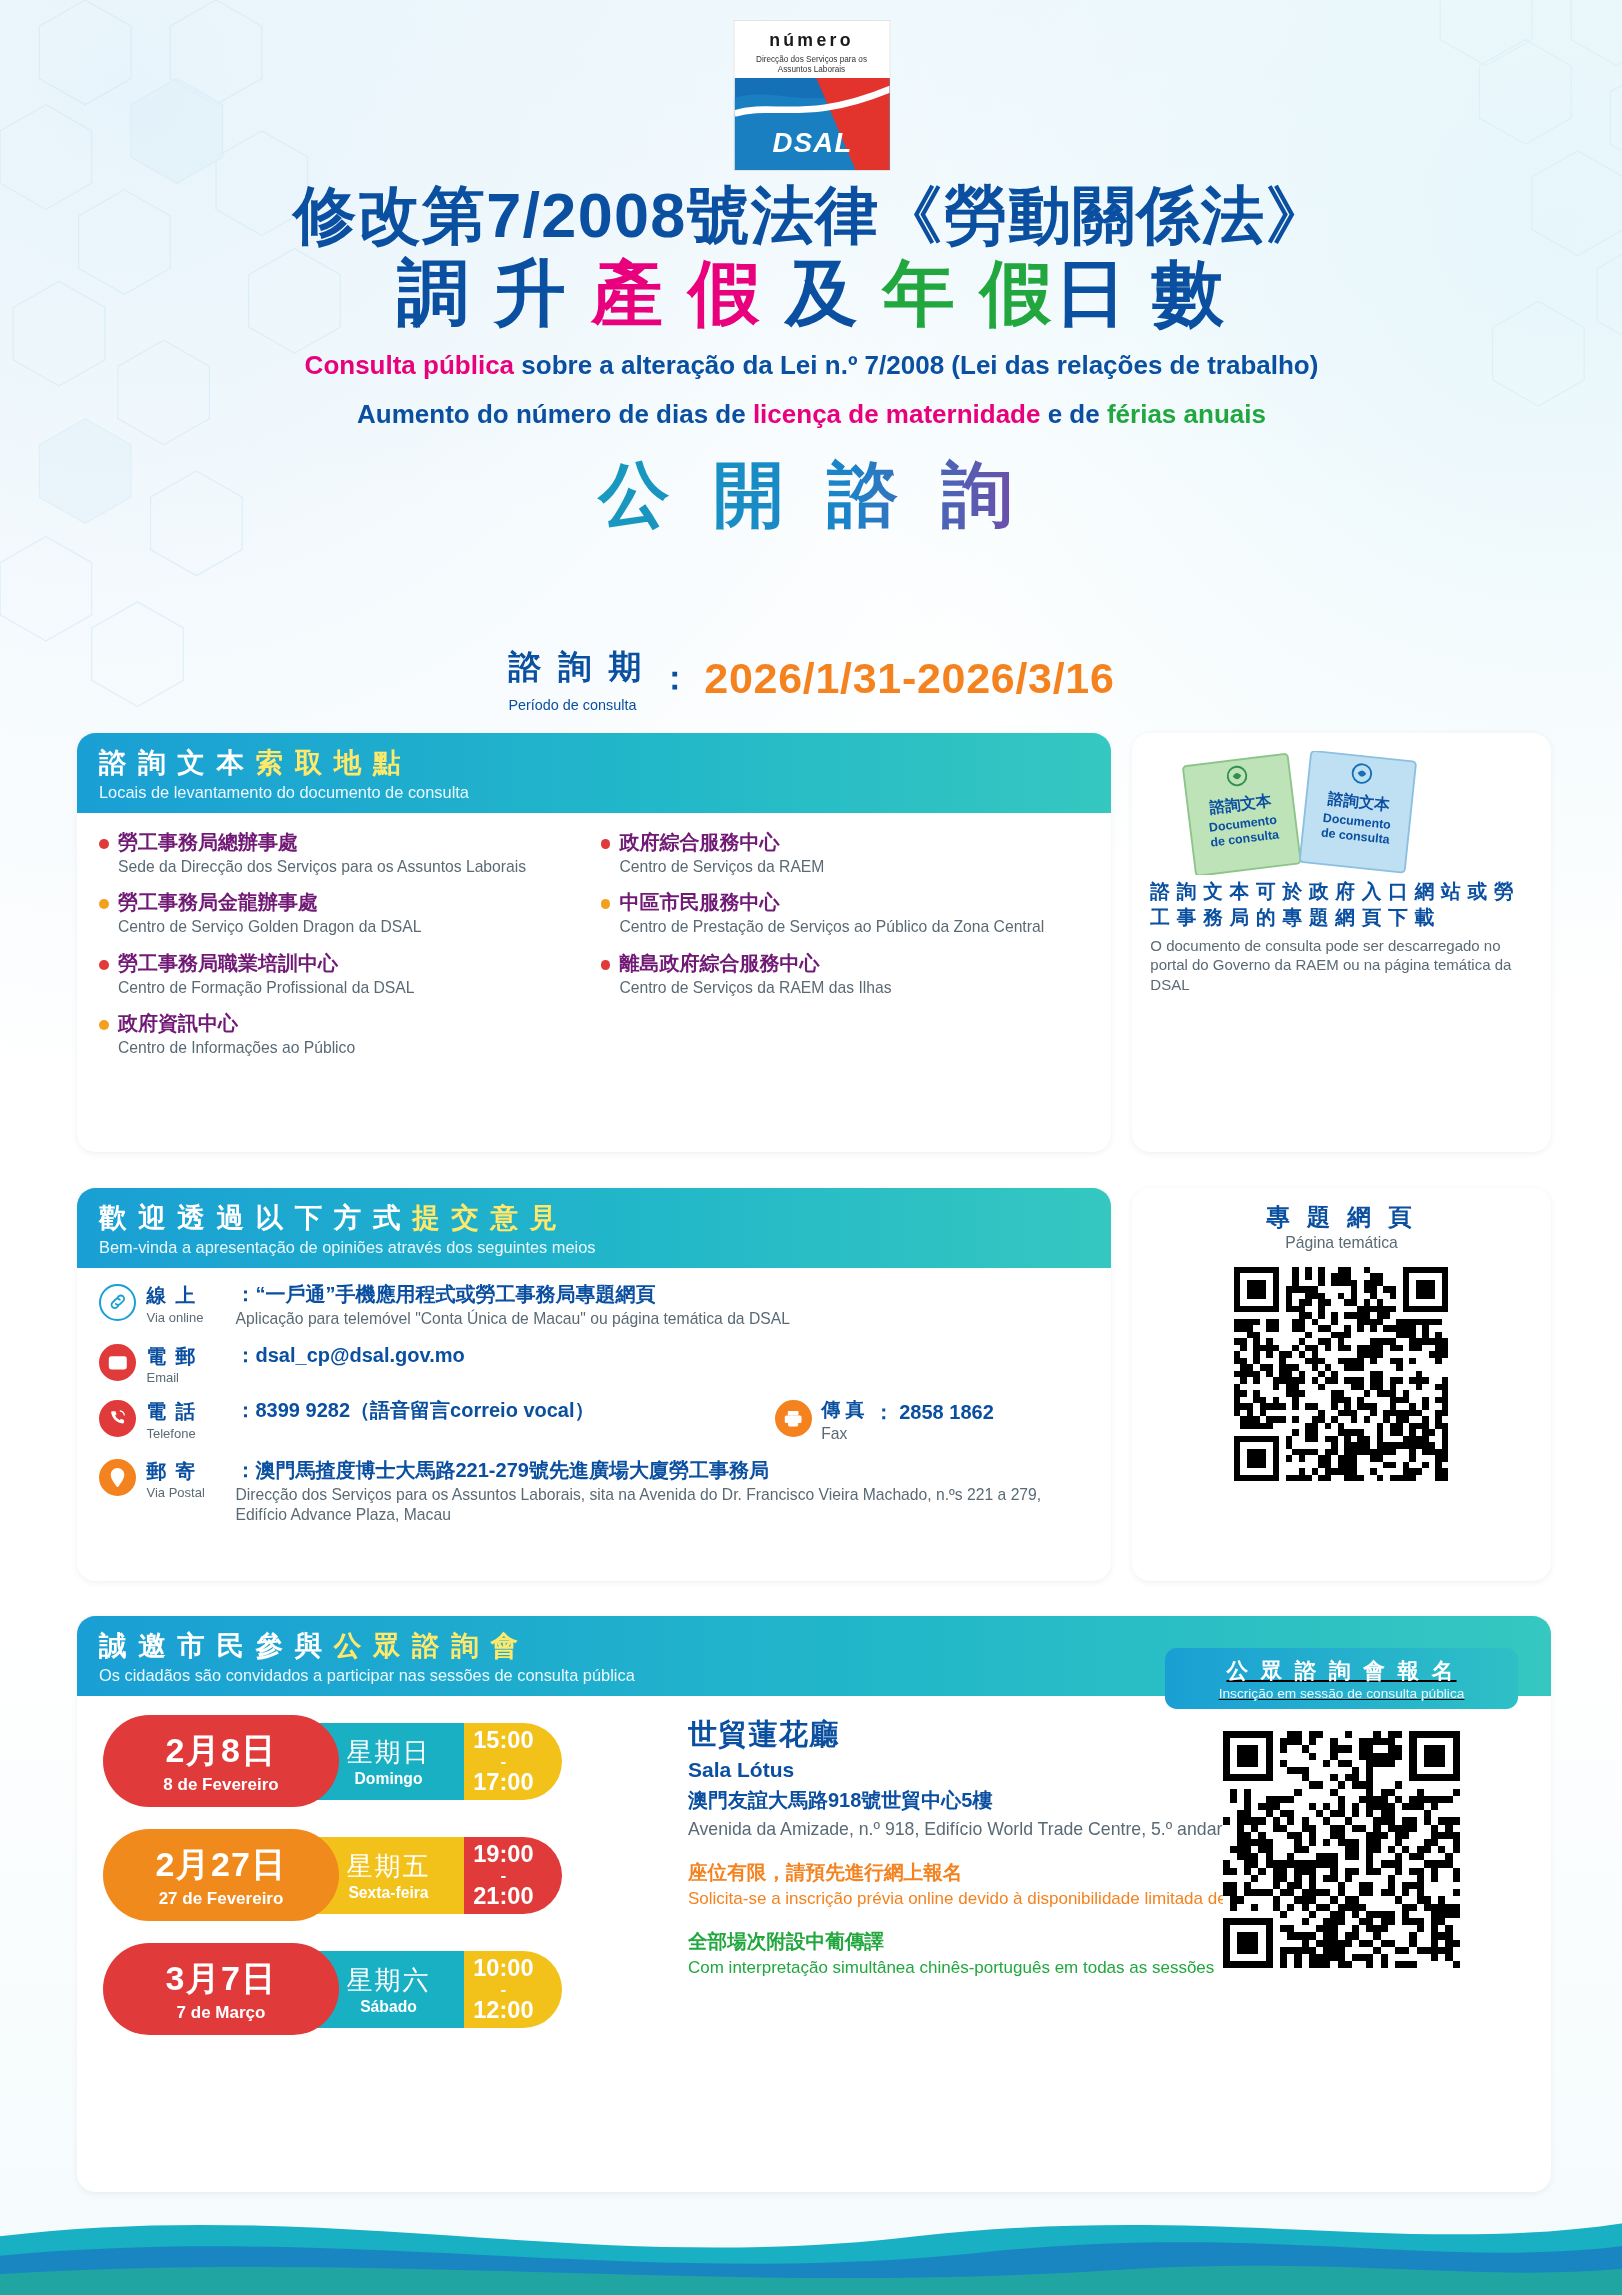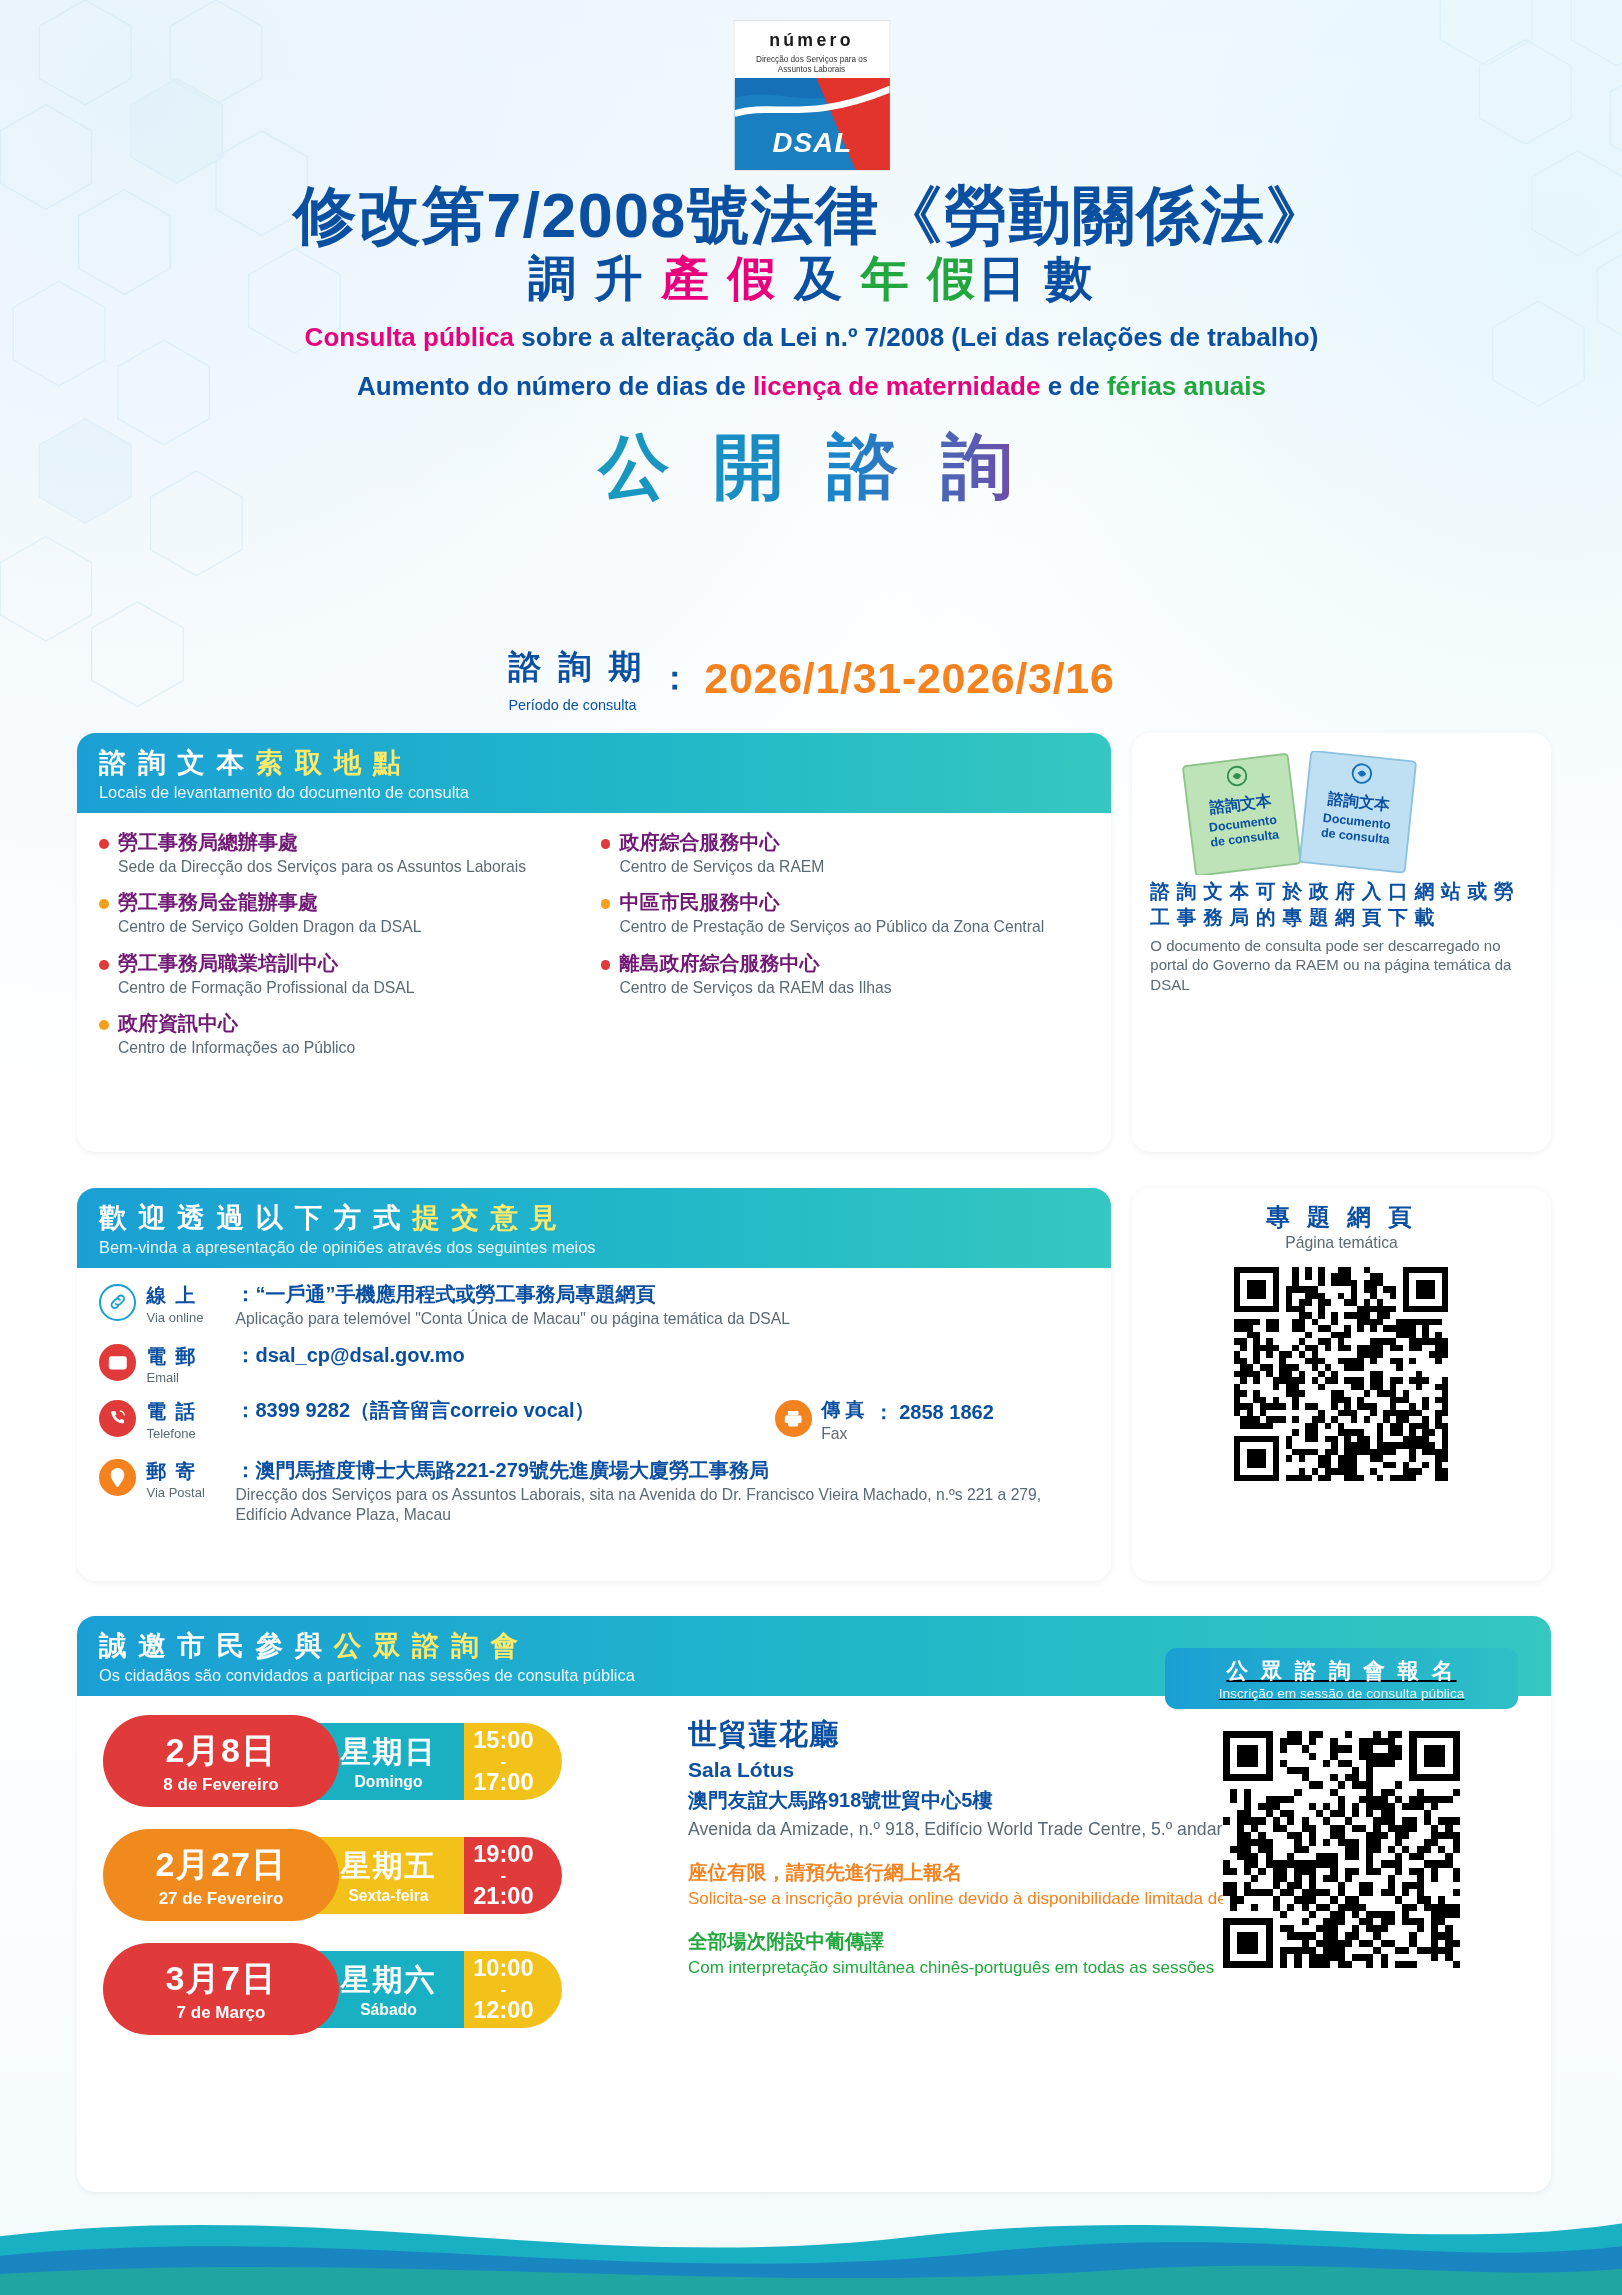--- a/index.html
+++ b/index.html
@@ -95,21 +95,21 @@
     text-align: center;
   }
   .t-line1 {
     font-size: 63px;
     font-weight: bold;
     color: #0a4fa0;
     letter-spacing: 1.3px;
     line-height: 1.12;
   }
   .t-line2 {
-    font-size: 48px;
+    font-size: 72px;
     font-weight: bold;
     line-height: 1.18;
     letter-spacing: 2.6px;
   }
   .t-blue { color: #0a4fa0; }
   .t-pink { color: #e8007d; }
   .t-green { color: #22a73f; }
   .pt-line1 {
     margin-top: 14.4px;
     font-size: 26px;
@@ -323,21 +323,21 @@
   .date-pill .d2 { font-size: 17px; font-weight: bold; margin-top: 1.3px; }
   .day-pill {
     width: 151px; height: 77px;
     border-radius: 0 0 0 0;
     margin-left: -26px;
     display: flex; flex-direction: column;
     align-items: center; justify-content: center;
     color: #fff;
     z-index: 2;
   }
-  .day-pill .d1 { font-size: 30px; font-weight: bold; letter-spacing: 2px; }
+  .day-pill .d1 { font-size: 26px; font-weight: normal; letter-spacing: 2px; }
   .day-pill .d2 { font-size: 15.7px; font-weight: bold; margin-top: 0.7px; }
   .time-pill {
     width: 118px; height: 77px;
     border-radius: 0 39px 39px 0;
     margin-left: -19.6px;
     display: flex; flex-direction: column;
     align-items: center; justify-content: center;
     color: #fff;
     z-index: 1;
     line-height: 1.05;

